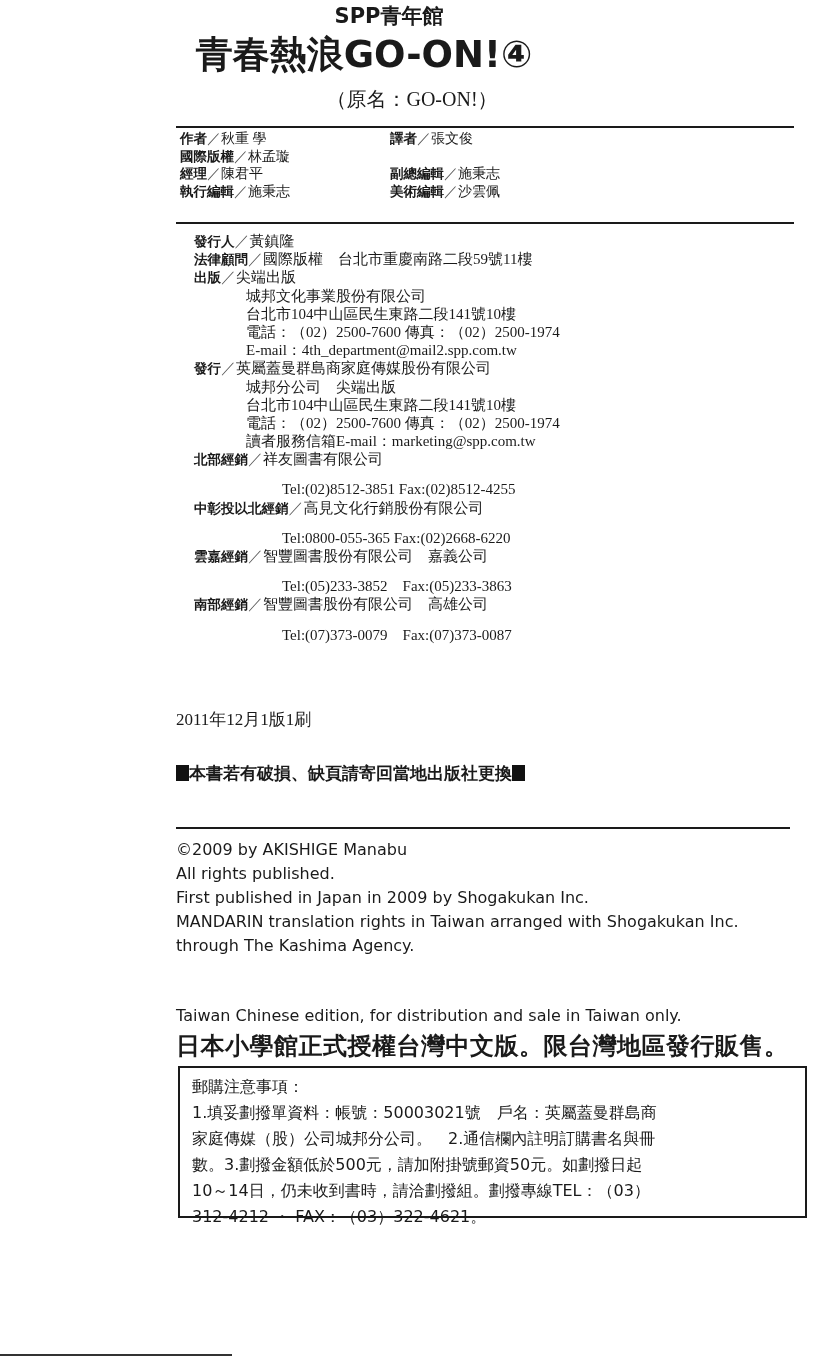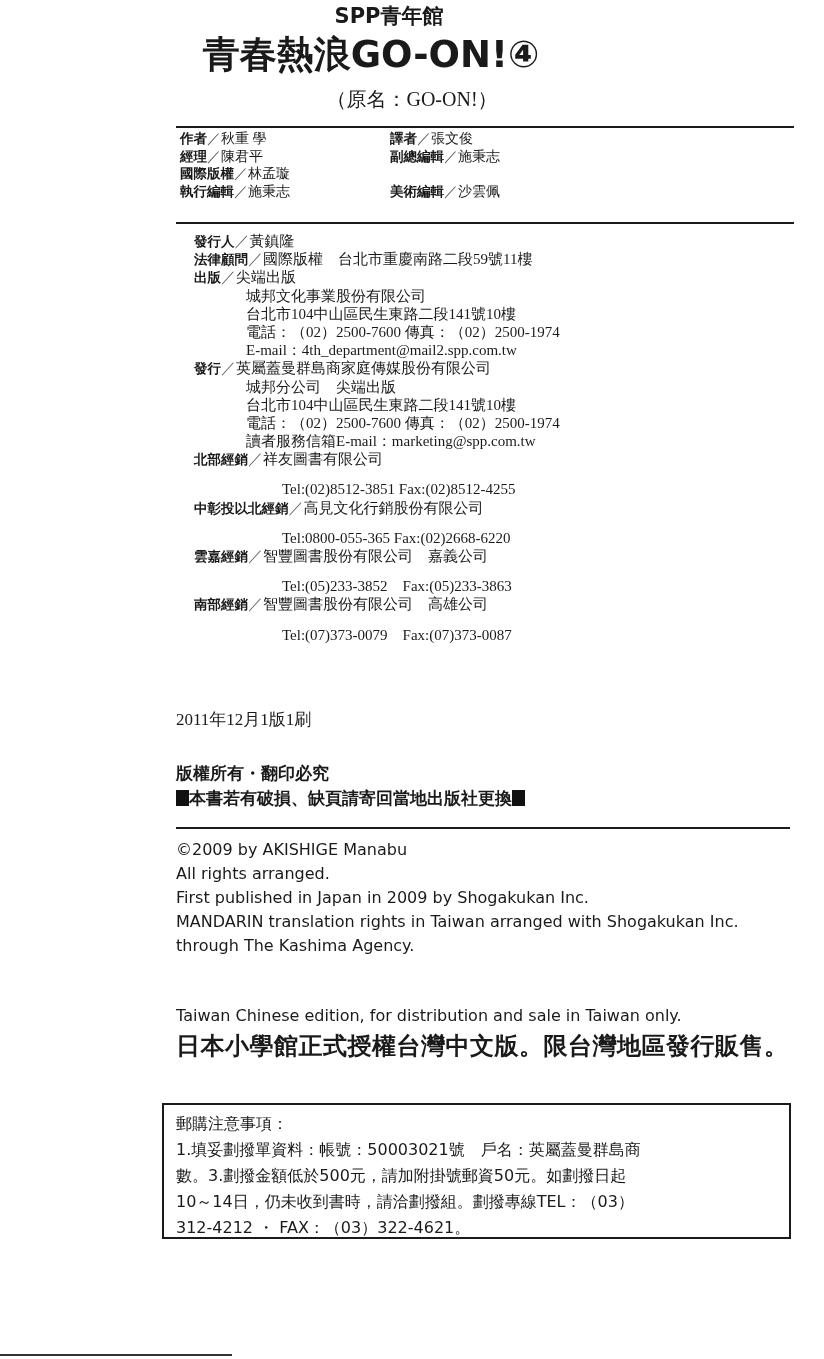--- a/index.html
+++ b/index.html
@@ -7,21 +7,21 @@
       width: 824px; height: 1359px; position: relative; overflow: hidden;
       color: #1a1a1a;
       font-family: "DejaVu Serif", "Liberation Serif", serif;
     }
     .abs { position: absolute; }
     .sans { font-family: "DejaVu Sans", "Liberation Sans", sans-serif; }
     .serif { font-family: "Liberation Serif", "DejaVu Serif", serif; }
 
     
     .imprint { left: 0; width: 778px; top: 2px; text-align: center; font-size: 21px; font-weight: bold; }
-    .title { left: 0; width: 728px; top: 30px; text-align: center; font-size: 37px; font-weight: bold; letter-spacing: 0px; padding-left: 7px; }
+    .title { left: 0; width: 728px; top: 30px; text-align: center; font-size: 37px; font-weight: bold; letter-spacing: 0px; }
     .orig { left: 0; width: 824px; top: 86px; text-align: center; font-size: 20px; }
 
     .rule { height: 2px; background: #1a1a1a; }
 
     
     .credits { left: 180px; top: 130px; font-size: 14px; line-height: 17.5px; }
     .credit-row { display: flex; height: 17.5px; }
     .credit-col { width: 210px; white-space: nowrap; }
     .lbl { font-family: "DejaVu Sans", "Liberation Sans", sans-serif; font-weight: bold; font-size: 13.5px; }
     .sep { color: #555; }
@@ -37,49 +37,49 @@
     .rights { left: 176px; top: 761px; font-size: 17px; line-height: 25px; font-weight: bold; }
     .block { display: inline-block; width: 13px; height: 16px; background: #111; vertical-align: -2px; }
 
     .english { left: 176px; top: 838px; font-size: 16px; line-height: 24px; }
     .english .line { white-space: nowrap; height: 24px; }
 
     .taiwan { left: 176px; top: 1004px; font-size: 16px; line-height: 24px; }
     .taiwan-zh { left: 176px; top: 1030px; font-size: 24px; font-weight: bold; letter-spacing: 0.5px; }
 
     .notice {
-      left: 162px; top: 1066px; width: 629px; height: 136px;
+      left: 178px; top: 1066px; width: 629px; height: 152px;
       border: 2px solid #1a1a1a; box-sizing: border-box;
-      padding: 6px 12px; font-size: 16px; line-height: 26px; margin-top: 37px;
+      padding: 6px 12px; font-size: 16px; line-height: 26px;
     }
     .notice .line { white-space: nowrap; height: 26px; }
 
     .bottom-line { left: 0; top: 1354px; width: 232px; height: 2px; background: #333; }
   </style>
 </head>
 <body>
 
 <div class="abs imprint sans">SPP青年館</div>
 <div class="abs title sans">青春熱浪GO-ON!④</div>
 <div class="abs orig serif">（原名：GO-ON!）</div>
 
 <div class="abs rule" style="left:176px; top:126px; width:618px;"></div>
 
 <div class="abs credits">
   <div class="credit-row">
     <div class="credit-col"><span class="lbl">作者</span><span class="sep">／</span><span class="val">秋重 學</span></div>
     <div class="credit-col"><span class="lbl">譯者</span><span class="sep">／</span><span class="val">張文俊</span></div>
   </div>
   <div class="credit-row">
+    <div class="credit-col"><span class="lbl">國際版權</span><span class="sep">／</span><span class="val">林孟璇</span></div>
+    <div class="credit-col"></div>
+  </div>
+  <div class="credit-row">
     <div class="credit-col"><span class="lbl">經理</span><span class="sep">／</span><span class="val">陳君平</span></div>
     <div class="credit-col"><span class="lbl">副總編輯</span><span class="sep">／</span><span class="val">施秉志</span></div>
-  </div>
-  <div class="credit-row">
-    <div class="credit-col"><span class="lbl">國際版權</span><span class="sep">／</span><span class="val">林孟璇</span></div>
-    <div class="credit-col"></div>
   </div>
   <div class="credit-row">
     <div class="credit-col"><span class="lbl">執行編輯</span><span class="sep">／</span><span class="val">施秉志</span></div>
     <div class="credit-col"><span class="lbl">美術編輯</span><span class="sep">／</span><span class="val">沙雲佩</span></div>
   </div>
 </div>
 
 <div class="abs rule" style="left:176px; top:222px; width:618px;"></div>
 
 <div class="abs pub">
@@ -102,38 +102,38 @@
   <div class="line indent2 val">Tel:0800-055-365 Fax:(02)2668-6220</div>
   <div class="line"><span class="lbl">雲嘉經銷</span><span class="sep">／</span><span class="val">智豐圖書股份有限公司　嘉義公司</span></div>
   <div class="line indent2 val">Tel:(05)233-3852　Fax:(05)233-3863</div>
   <div class="line"><span class="lbl">南部經銷</span><span class="sep">／</span><span class="val">智豐圖書股份有限公司　高雄公司</span></div>
   <div class="line indent2 val">Tel:(07)373-0079　Fax:(07)373-0087</div>
 </div>
 
 <div class="abs edition serif">2011年12月1版1刷</div>
 
 <div class="abs rights sans">
-  <div>版權所有・翻印必究</div>
   <div><span class="block"></span><span>本書若有破損、缺頁請寄回當地出版社更換</span><span class="block"></span></div>
 </div>
 
 <div class="abs rule" style="left:176px; top:827px; width:614px;"></div>
 
 <div class="abs english sans">
   <div class="line">©2009 by AKISHIGE Manabu</div>
-  <div class="line">All rights arranged.</div>
+  <div class="line">All rights published.</div>
   <div class="line">First published in Japan in 2009 by Shogakukan Inc.</div>
   <div class="line">MANDARIN translation rights in Taiwan arranged with Shogakukan Inc.</div>
   <div class="line">through The Kashima Agency.</div>
 </div>
 
 <div class="abs taiwan sans">Taiwan Chinese edition, for distribution and sale in Taiwan only.</div>
 <div class="abs taiwan-zh sans">日本小學館正式授權台灣中文版。限台灣地區發行販售。</div>
 
 <div class="abs notice sans">
   <div class="line">郵購注意事項：</div>
   <div class="line">1.填妥劃撥單資料：帳號：50003021號　戶名：英屬蓋曼群島商</div>
+  <div class="line">家庭傳媒（股）公司城邦分公司。　2.通信欄內註明訂購書名與冊</div>
   <div class="line">數。3.劃撥金額低於500元，請加附掛號郵資50元。如劃撥日起</div>
   <div class="line">10～14日，仍未收到書時，請洽劃撥組。劃撥專線TEL：（03）</div>
   <div class="line">312-4212 ・ FAX：（03）322-4621。</div>
 </div>
 
 <div class="abs bottom-line"></div>
 
 </body></html>

